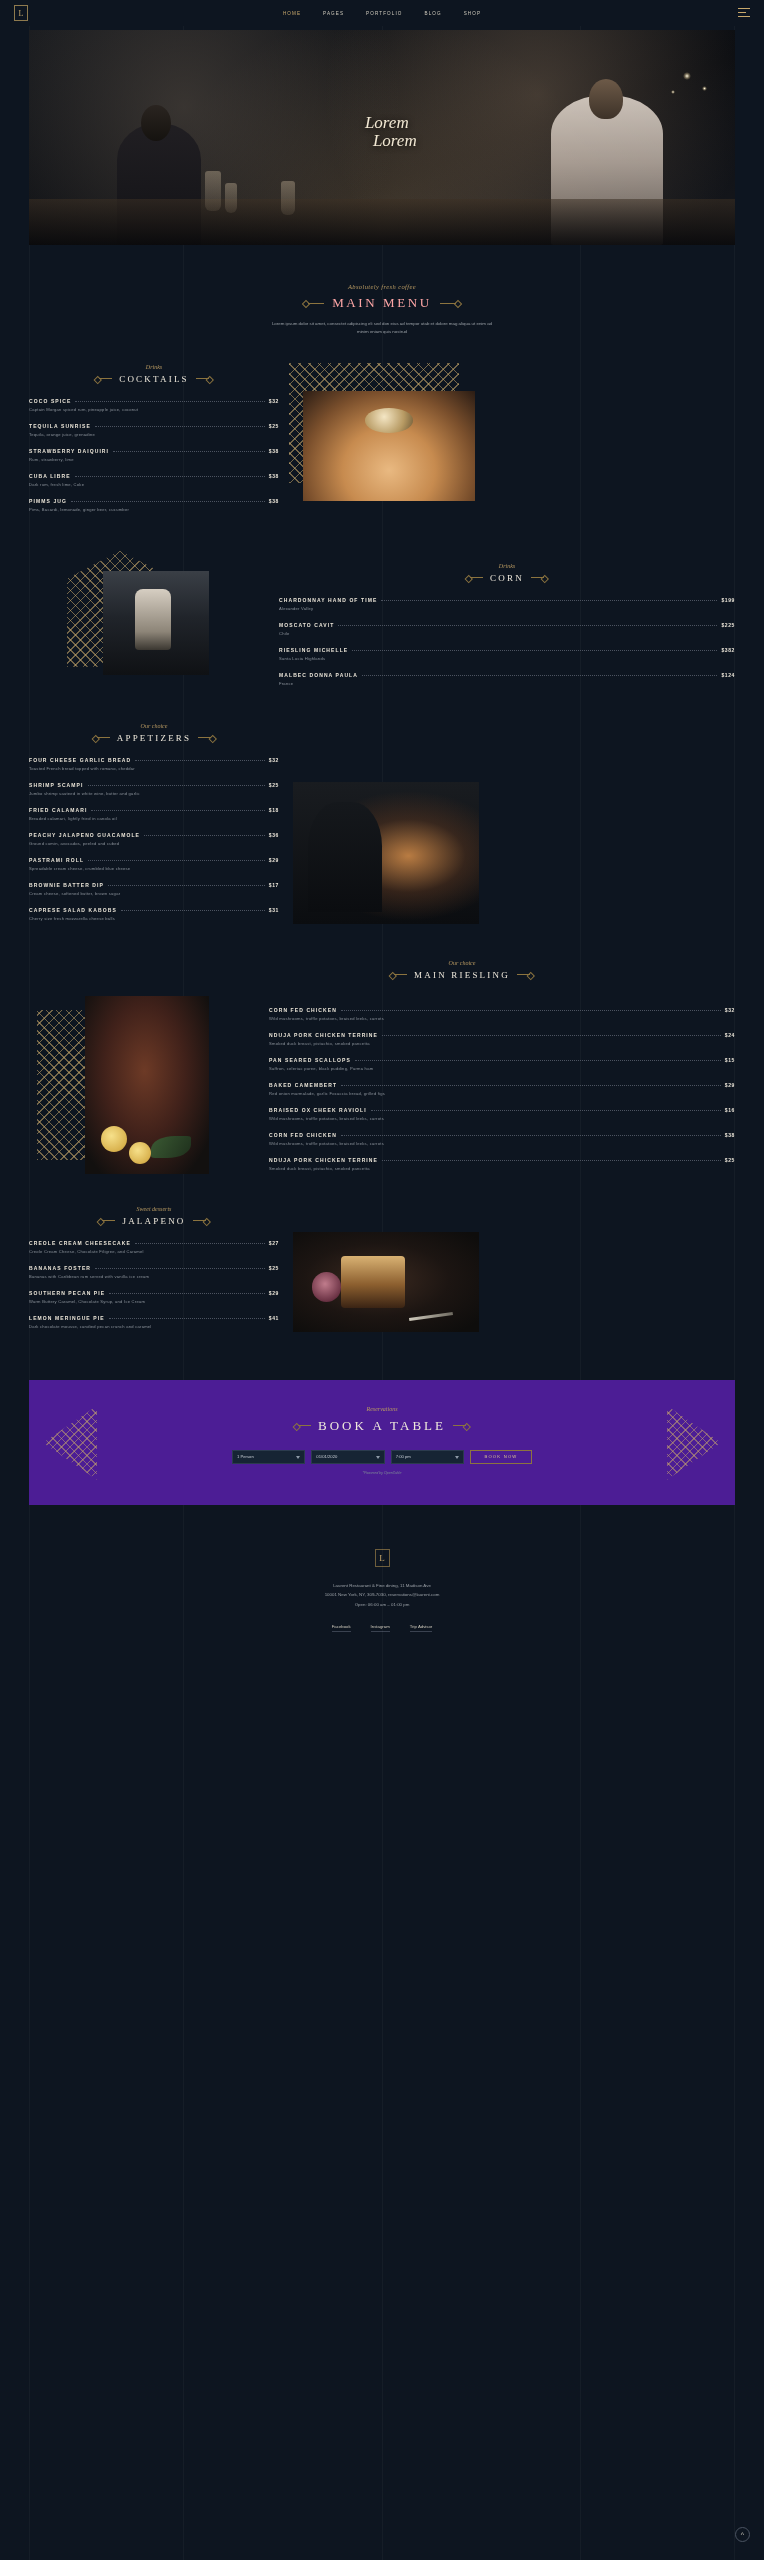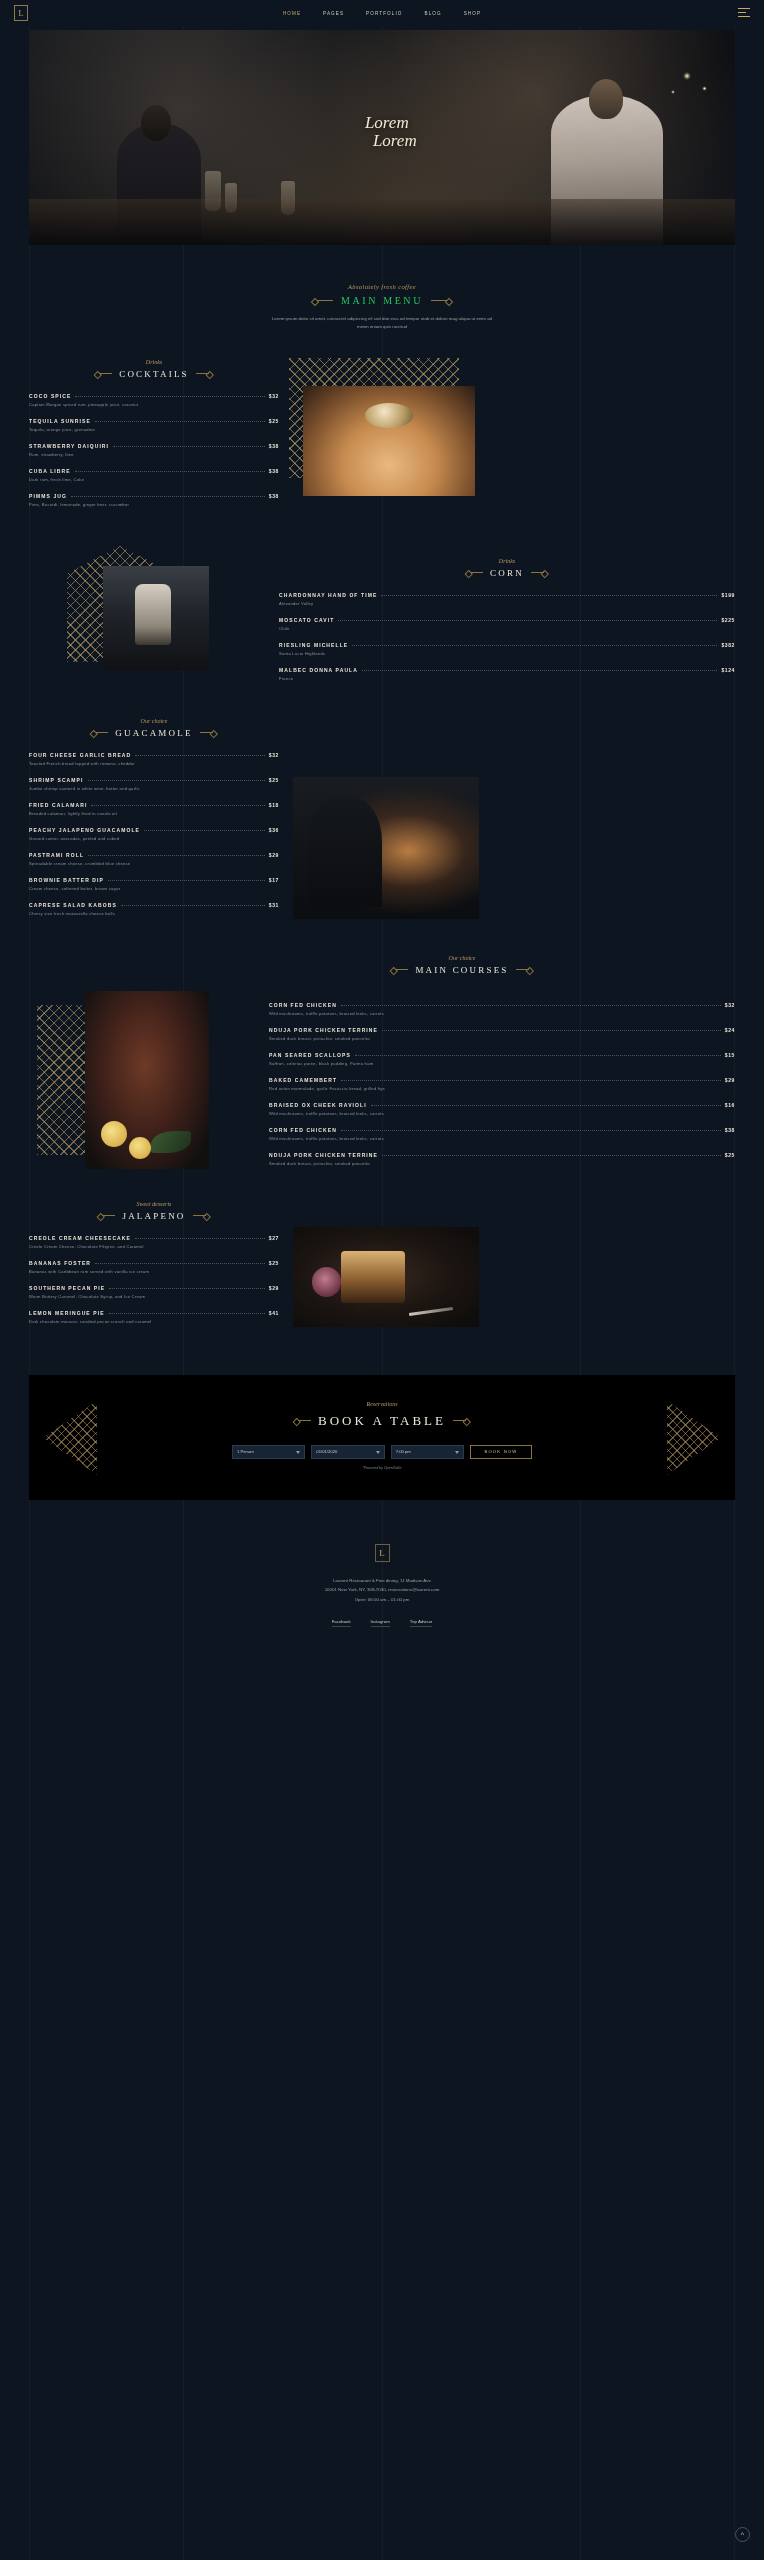--- a/index.html
+++ b/index.html
@@ -165,23 +165,23 @@
   }
   .big-head .line::before {
     content: ""; position: absolute; top: -1.5px; width: 4px; height: 4px;
     border: 1px solid #8c743f; transform: rotate(45deg);
   }
   .big-head .line.l::before { left: -5px; }
   .big-head .line.r::before { right: -5px; }
   .big-head h2 {
     font-family: "Liberation Serif", serif;
     font-weight: normal;
-    font-size: 10px;
+    font-size: 13px;
     letter-spacing: 2.6px;
-    color: #22c55e;
+    color: #fca5a5;
   }
   .menu-title-wrap { margin-top: 38px; }
   .lead {
     margin: 9px auto 0;
     width: 230px;
     text-align: center;
     font-size: 4.4px;
     line-height: 1.9;
     color: #9aa0a6;
   }
@@ -329,21 +329,21 @@
   .img-dessert .fork {
     position:absolute; right: 14%; bottom: 14%;
     width: 44px; height: 3px;
     background: linear-gradient(90deg,#cfcabc,#6e6a60);
     transform: rotate(-8deg);
   }
 
   
   .book {
     margin: 40px 29px 0;
-    background: #000000;
+    background: #4c1d95;
     position: relative;
     padding: 26px 0 30px;
     overflow: hidden;
   }
   .deco-fan {
     position: absolute;
     width: 54px; height: 74px;
     background-image:
       repeating-linear-gradient(45deg, rgba(200,168,107,.5) 0 1px, transparent 1px 6px),
       repeating-linear-gradient(-45deg, rgba(200,168,107,.5) 0 1px, transparent 1px 6px);
@@ -596,21 +596,21 @@
     </div>
   </div>
 </section>
 
 <section class="row pad" style="margin-top:26px;">
   <div style="width:250px;">
     <div class="sub-head">
       <div class="kicker">Our choice</div>
       <div class="title-row">
         <span class="line l"></span>
-        <h3>GUACAMOLE</h3>
+        <h3>APPETIZERS</h3>
         <span class="line r"></span>
       </div>
     </div>
     <div class="menu-list">
       <div class="menu-item">
         <div class="mi-top">
             <span class="mi-name">FOUR CHEESE GARLIC BREAD</span>
             <span class="mi-dots"></span>
             <span class="mi-price">$32</span>
           </div>
@@ -670,21 +670,21 @@
   <div style="flex:1; position:relative; min-height:160px;">
     <div class="ph img-chef" style="position:absolute; left:14px; top:10px; width:186px; height:142px;"></div>
   </div>
 </section>
 
 <section style="margin-top:28px;">
   <div class="sub-head" style="margin-left:160px;">
     <div class="kicker">Our choice</div>
     <div class="title-row">
       <span class="line l"></span>
-      <h3>MAIN COURSES</h3>
+      <h3>MAIN RIESLING</h3>
       <span class="line r"></span>
     </div>
   </div>
 
   <div class="row pad" style="margin-top:12px;">
     <div style="width:240px; position:relative; min-height:190px;">
       <div class="lattice" style="left:8px; top:18px; width:64px; height:150px;"></div>
       <div class="ph img-steak" style="position:absolute; left:56px; top:4px; width:124px; height:178px;">
         <div class="lemon"></div>
         <div class="lemon l2"></div>

